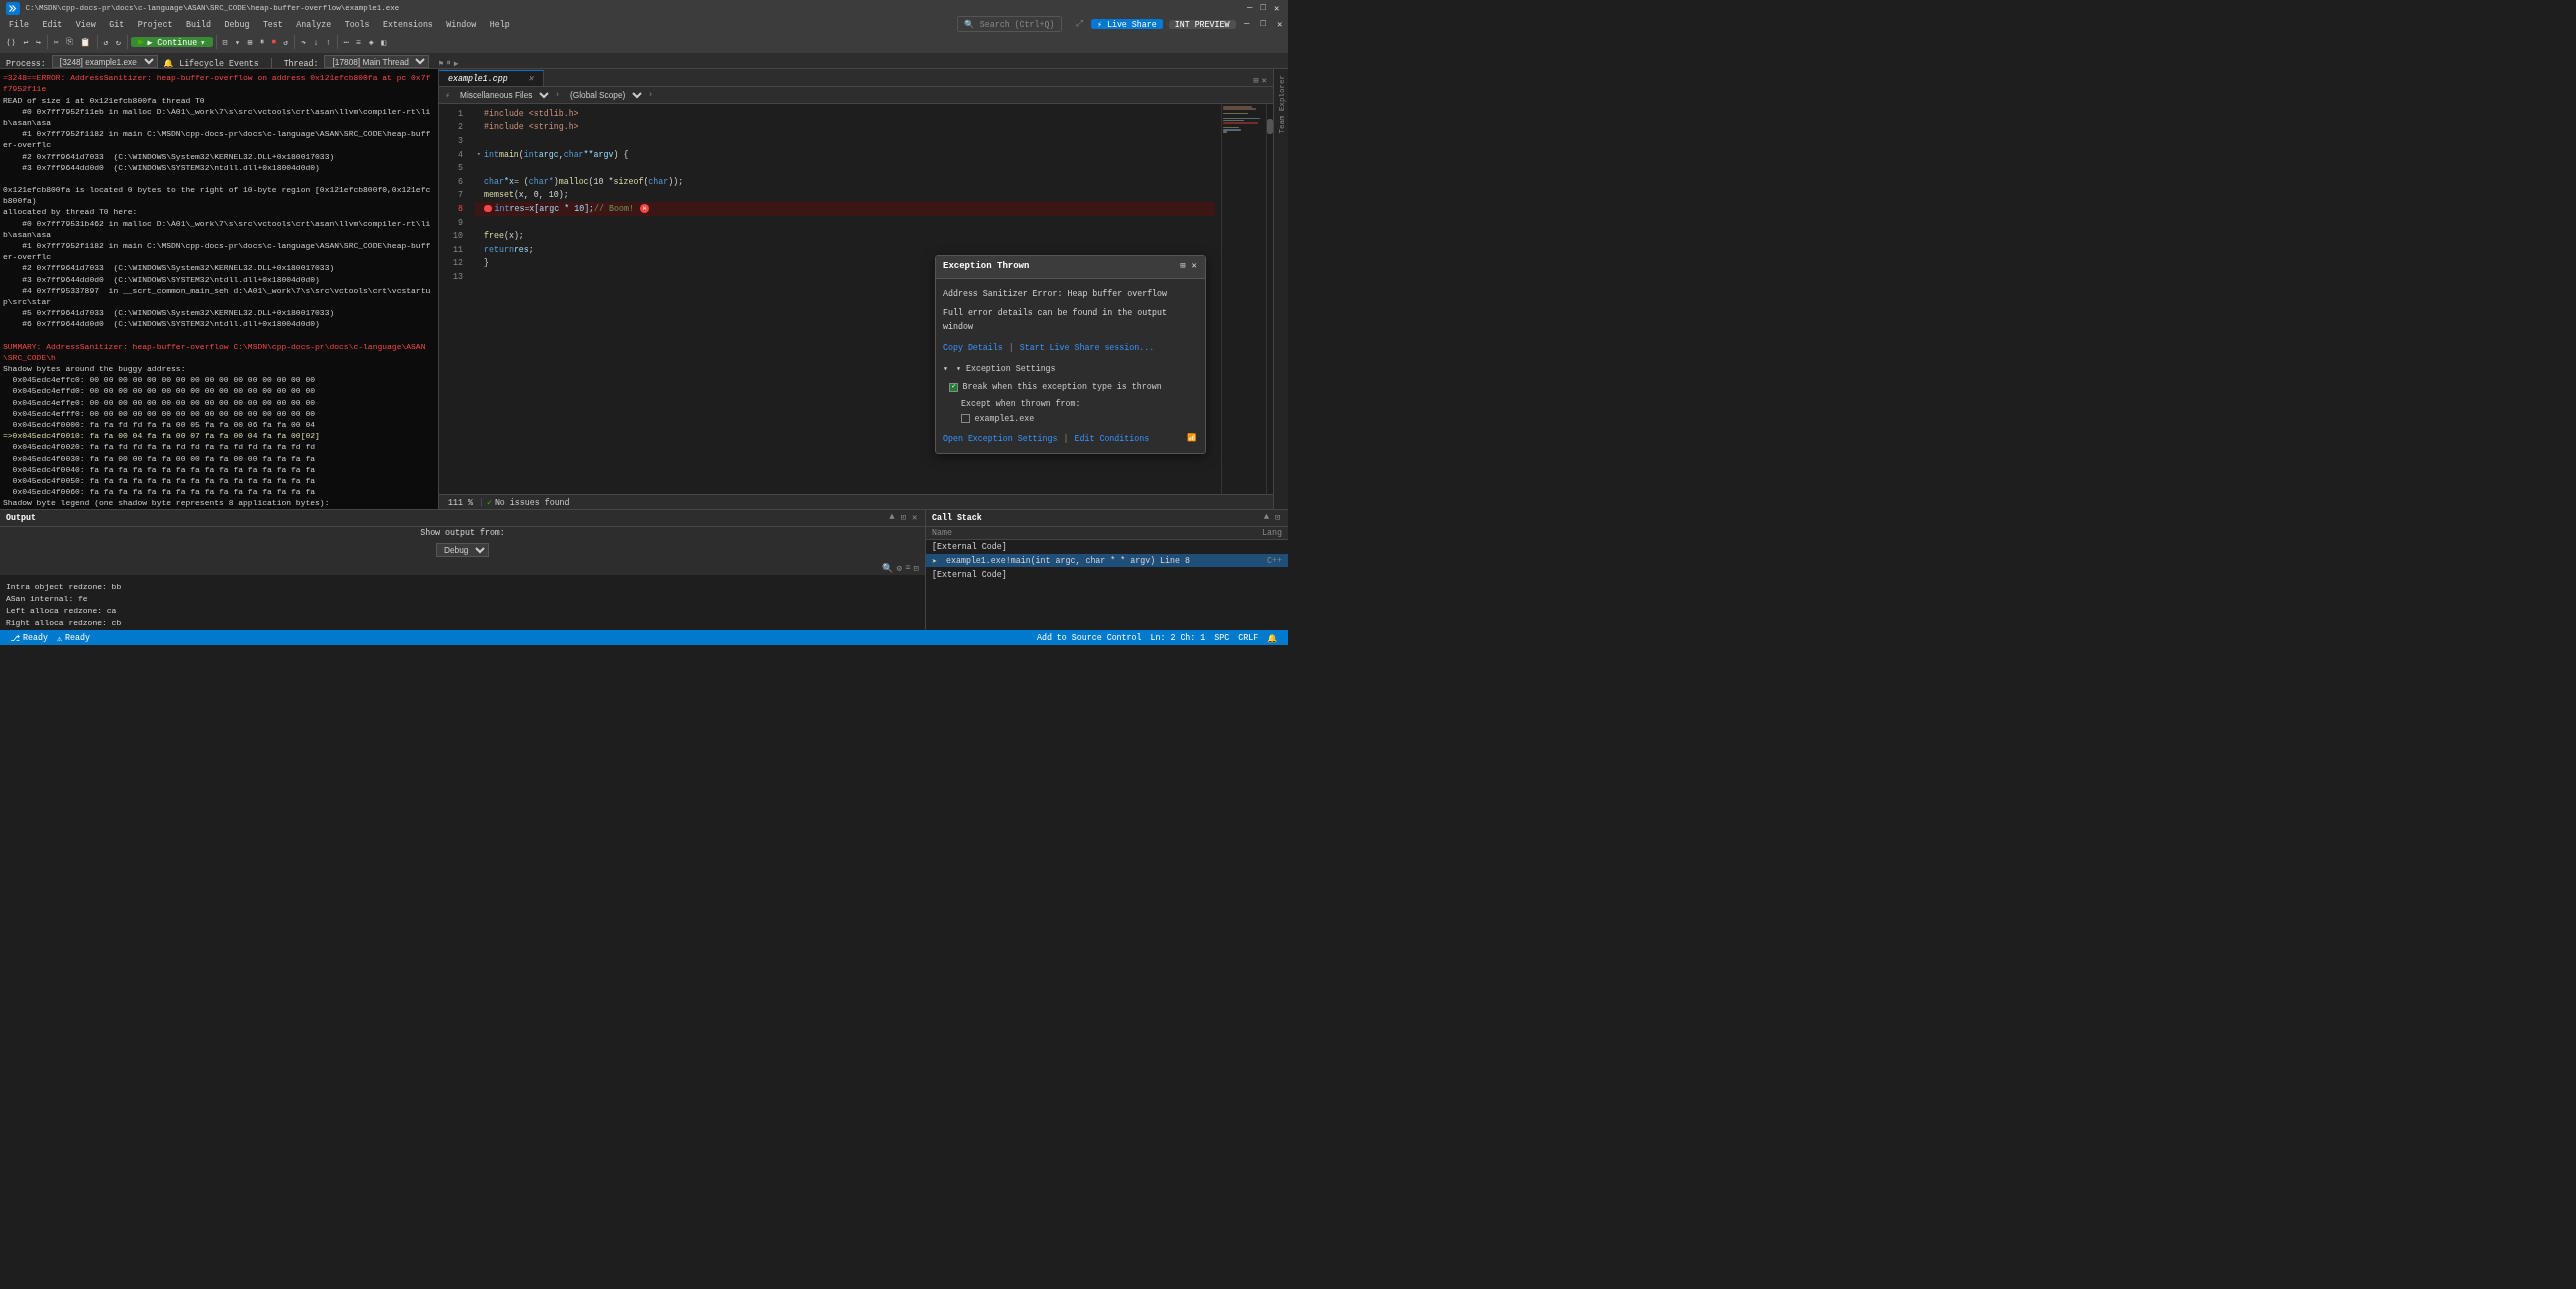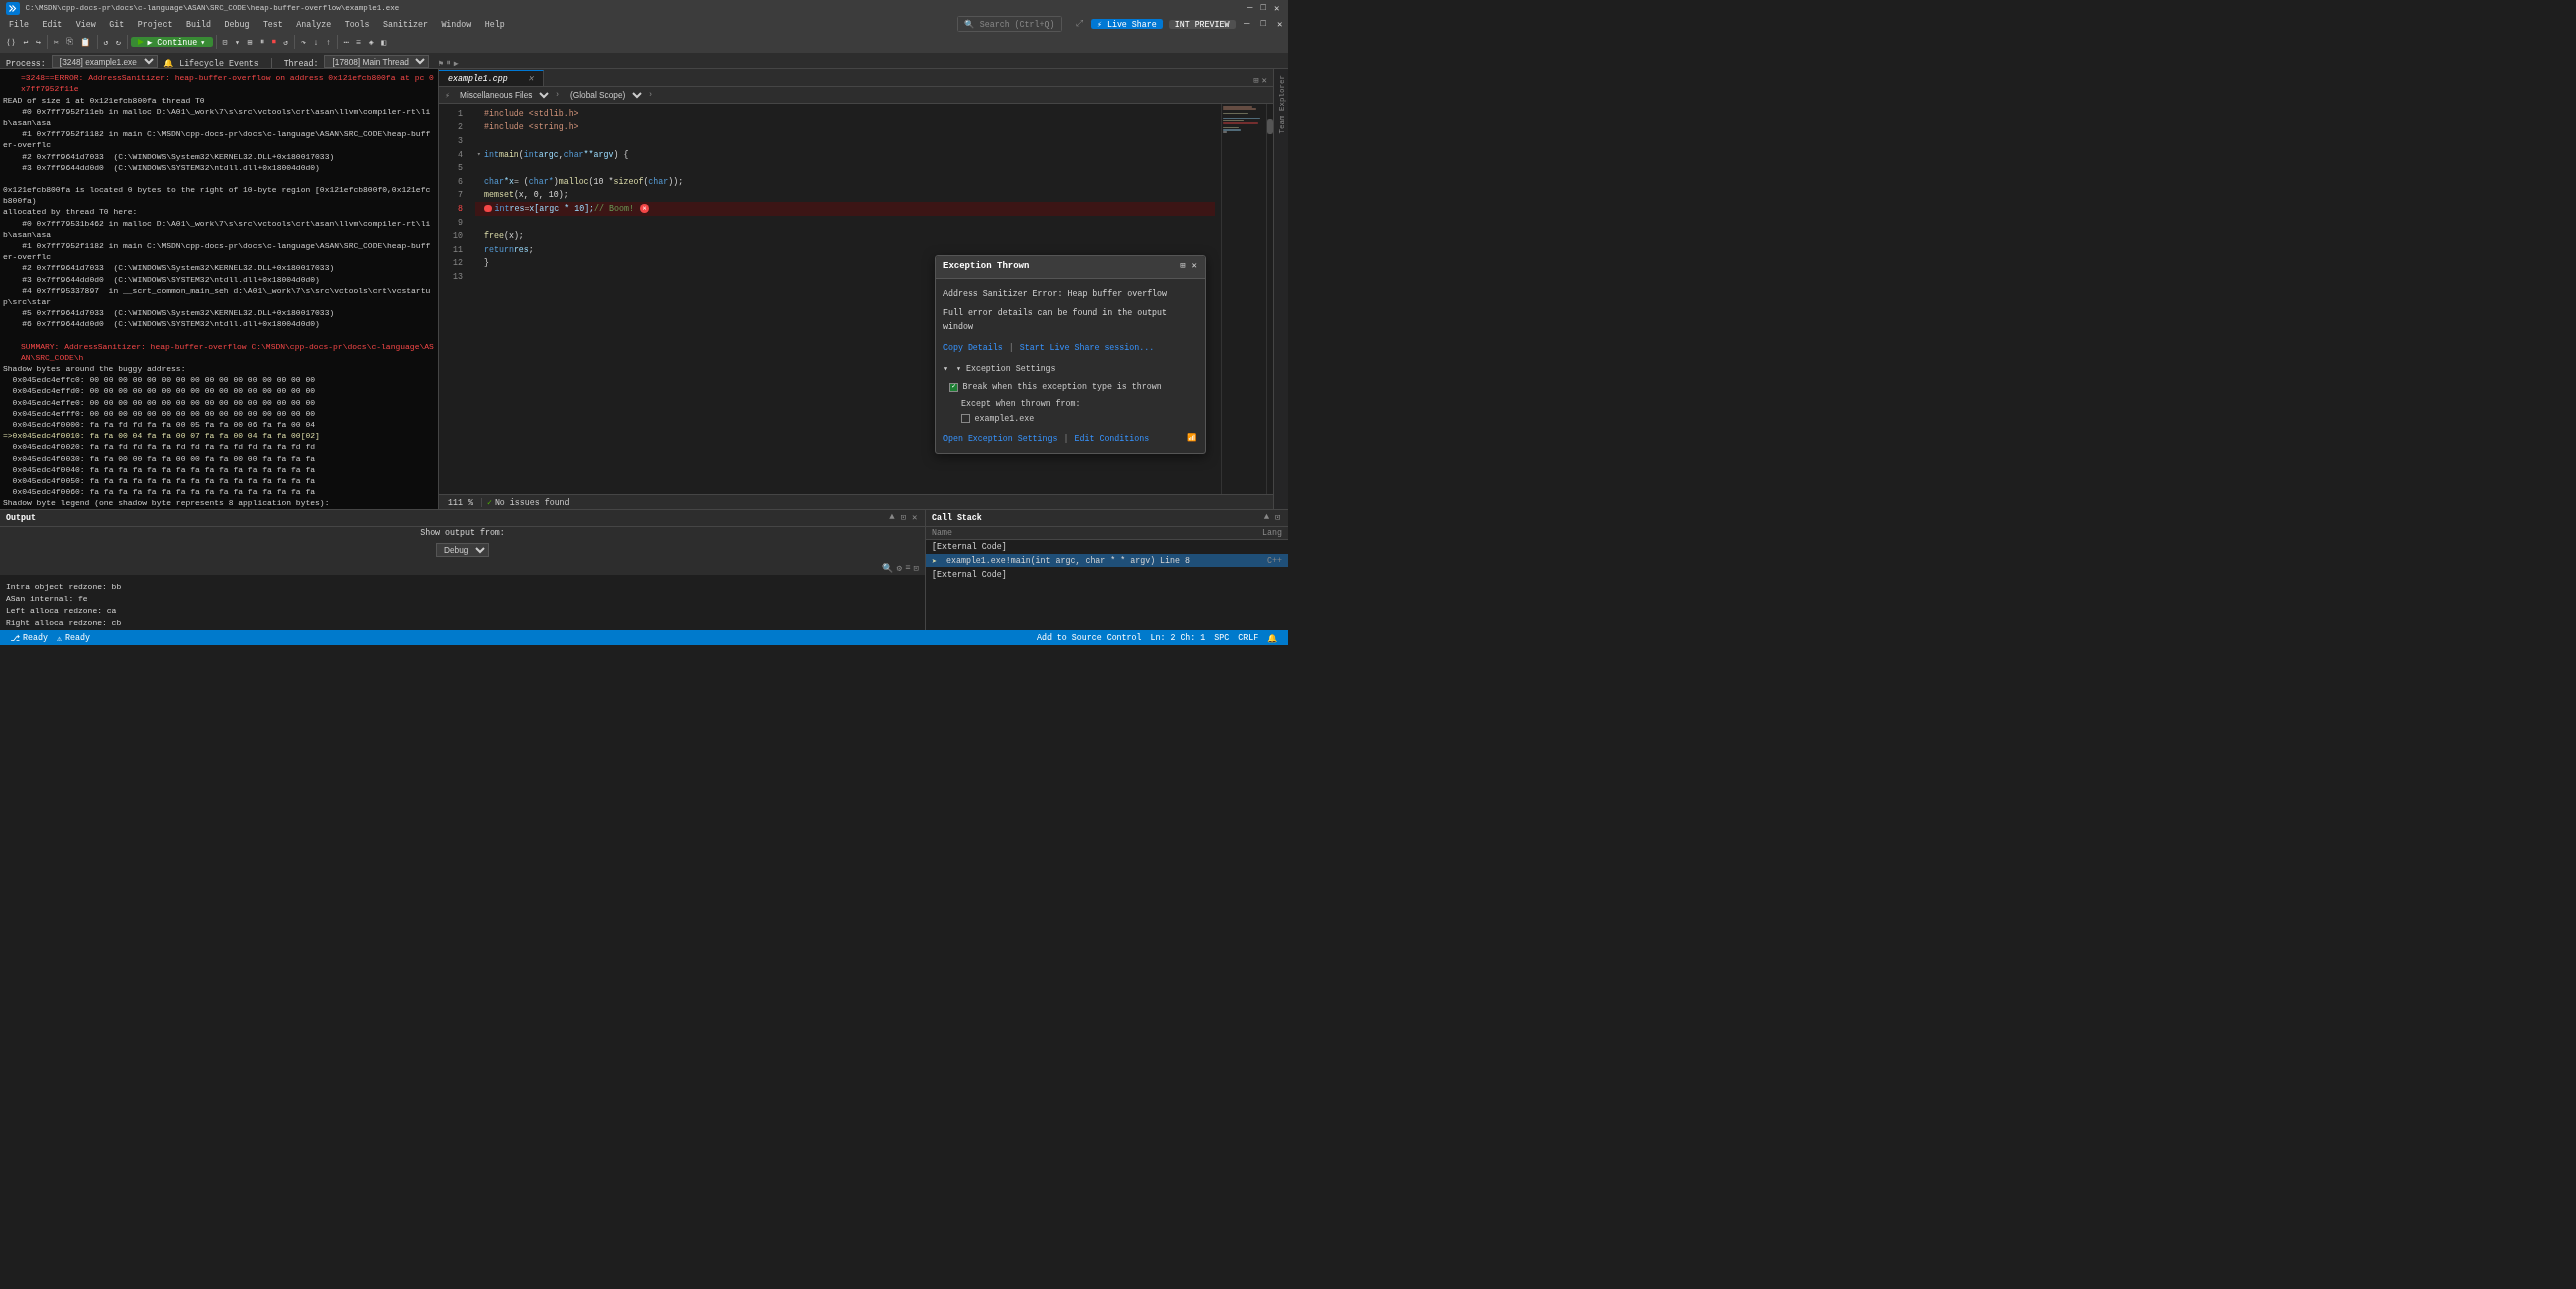--- a/index.html
+++ b/index.html
@@ -191,21 +191,21 @@
       overflow-y: auto;
       flex-shrink: 0;
       padding: 3px;
       border-right: 0.8px solid #454545;
     }
     .terminal-line {
       white-space: pre-wrap;
       word-break: break-all;
       line-height: 1.4;
     }
-    .terminal-error { color: #f44747; margin-left: 18px; }
+    .terminal-error { color: #f44747; }
     .terminal-arrow { color: #dcdcaa; }
 
     
     .code-editor {
       flex: 1;
       display: flex;
       flex-direction: column;
       overflow: hidden;
       background: #1e1e1e;
     }
@@ -591,21 +591,21 @@
   <div class="menu-item">File</div>
   <div class="menu-item">Edit</div>
   <div class="menu-item">View</div>
   <div class="menu-item">Git</div>
   <div class="menu-item">Project</div>
   <div class="menu-item">Build</div>
   <div class="menu-item">Debug</div>
   <div class="menu-item">Test</div>
   <div class="menu-item">Analyze</div>
   <div class="menu-item">Tools</div>
-  <div class="menu-item">Sanitizer</div>
+  <div class="menu-item">Extensions</div>
   <div class="menu-item">Window</div>
   <div class="menu-item">Help</div>
   <div class="menu-bar-right">
     <div class="toolbar-btn" style="background:#3c3c3c;border:0.8px solid #555;padding:0 6px;border-radius:1.5px;color:#888;min-width:105px;">🔍 Search (Ctrl+Q)</div>
     <div class="title-btn" style="color:#888;margin-left:6px;">⤢</div>
     <div class="live-share-btn">⚡ Live Share</div>
     <div class="int-preview-btn">INT PREVIEW</div>
     <div class="title-btn">—</div>
     <div class="title-btn">□</div>
     <div class="title-btn">✕</div>

